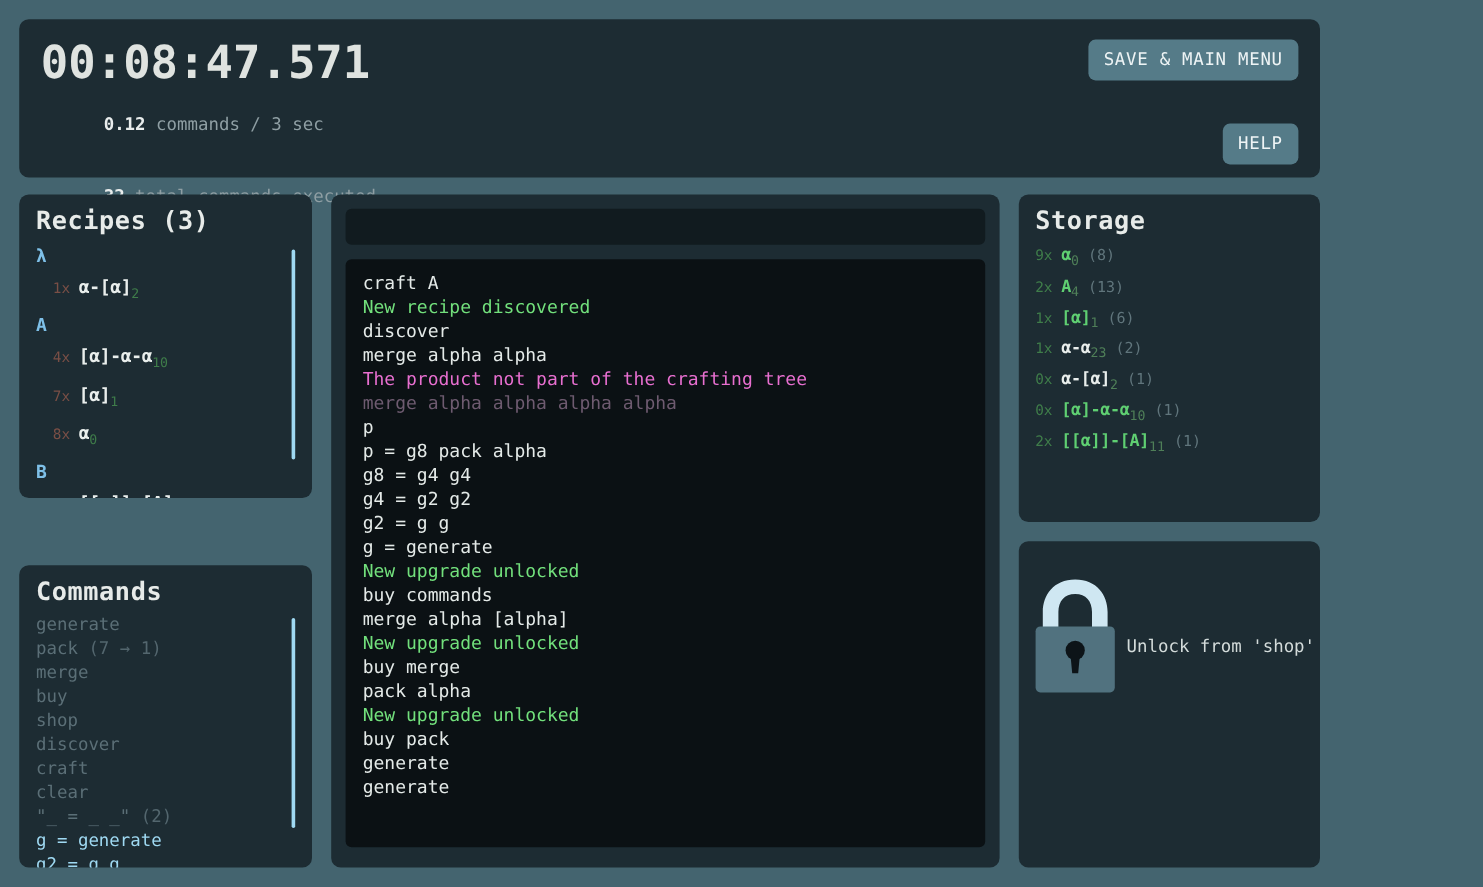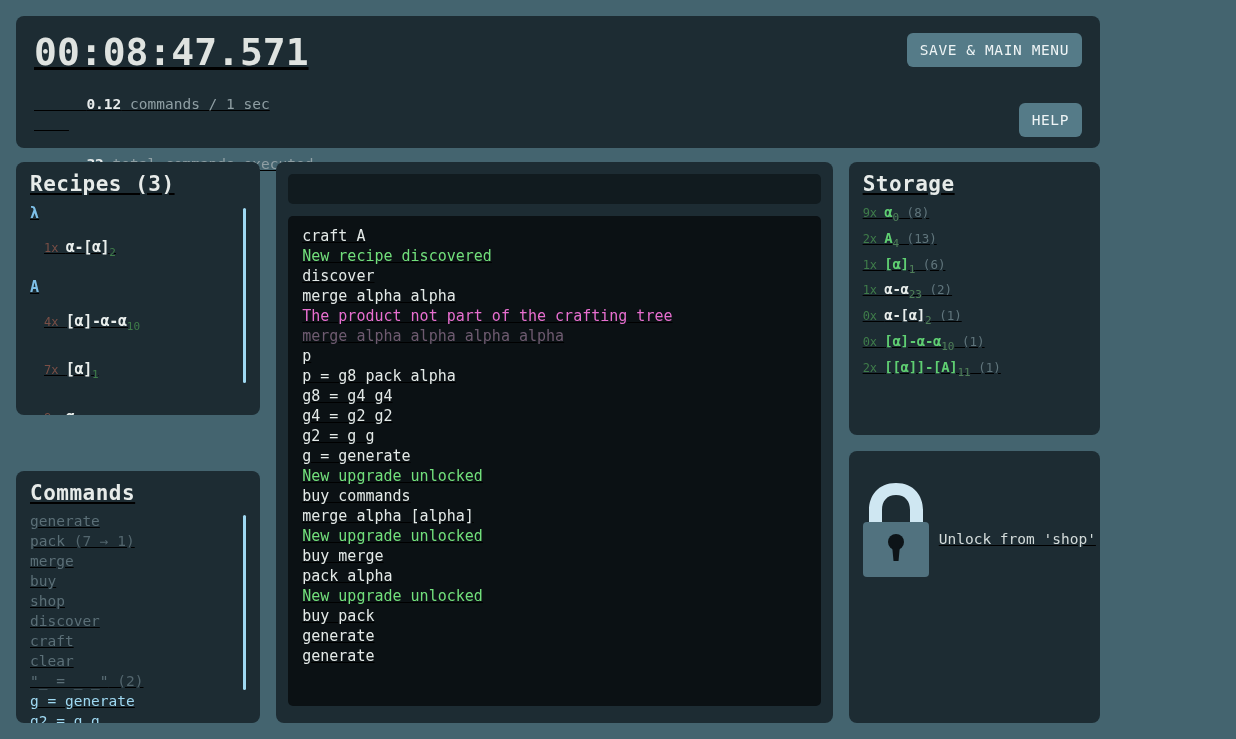--- a/index.html
+++ b/index.html
@@ -13,21 +13,20 @@
     font-family: "DejaVu Sans Mono", "Liberation Mono", monospace;
     overflow: hidden;
   }
 
   .app {
     position: relative;
     width: 1116px;
     height: 739px;
     box-sizing: border-box;
     padding: 16px;
-    text-decoration: underline;
   }
 
   
   .header {
     position: relative;
     height: 132px;
     background: #1d2c33;
     border-radius: 8px;
     box-sizing: border-box;
     padding: 14px 18px;
@@ -107,21 +106,21 @@
     font-size: 14px;
     color: #dfe5e4;
   }
   .recipe-group-name {
     color: #7ec0e8;
     font-size: 15px;
     font-weight: 700;
     line-height: 26px;
   }
   .recipe-row {
-    line-height: 42px;
+    line-height: 26px;
     padding-left: 14px;
     white-space: nowrap;
     font-size: 15px;
   }
   .qty { color: #7a4f46; font-size: 12px; }
   .expr { color: #e9eeec; font-weight: 700; letter-spacing: -0.3px; }
   .sub { color: #3f7d4a; font-size: 11px; vertical-align: sub; font-weight: 400;}
 
   
   .panel-commands { height: 272px; margin-top: 40px; }
@@ -200,21 +199,21 @@
 </style>
 </head>
 <body>
 
 <div class="app">
 
   <div class="header">
     <div class="timer">00:08:47.571</div>
 
     <div class="stat-line">
-      <span class="num">0.12</span><span> commands / 1 sec</span>
+      <span class="num">0.12</span><span> commands / 3 sec</span>
     </div>
     <div class="stat-line">
       <span class="num">32</span><span> total commands executed</span>
     </div>
     <div class="stat-line">
       <span class="num">1 604</span><span> storage value</span>
     </div>
 
     <button class="hdr-btn btn-save">SAVE &amp; MAIN MENU</button>
     <button class="hdr-btn btn-help">HELP</button>

